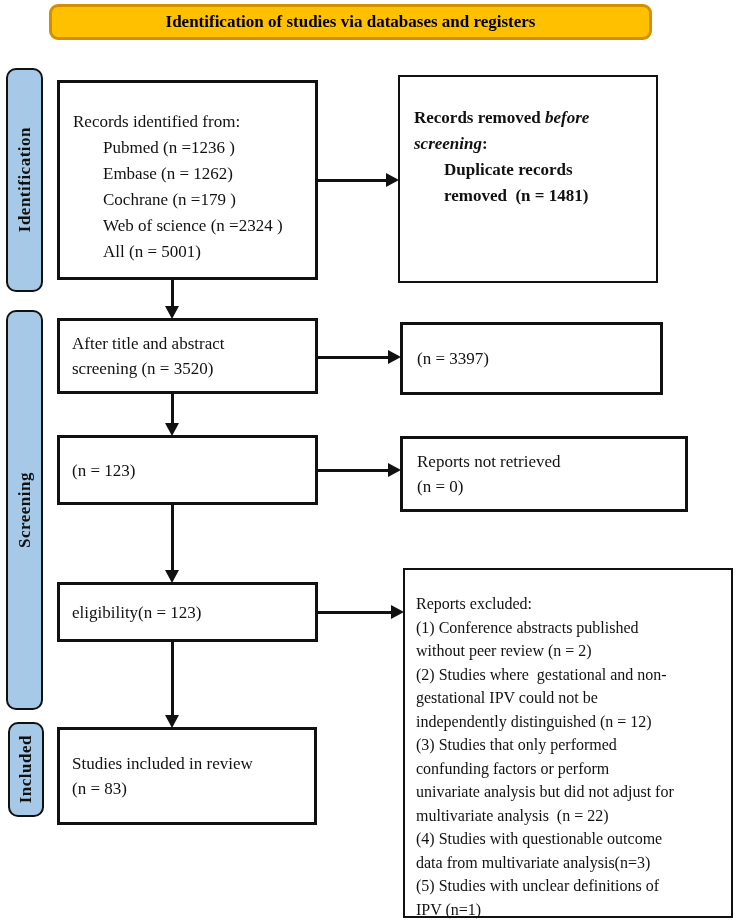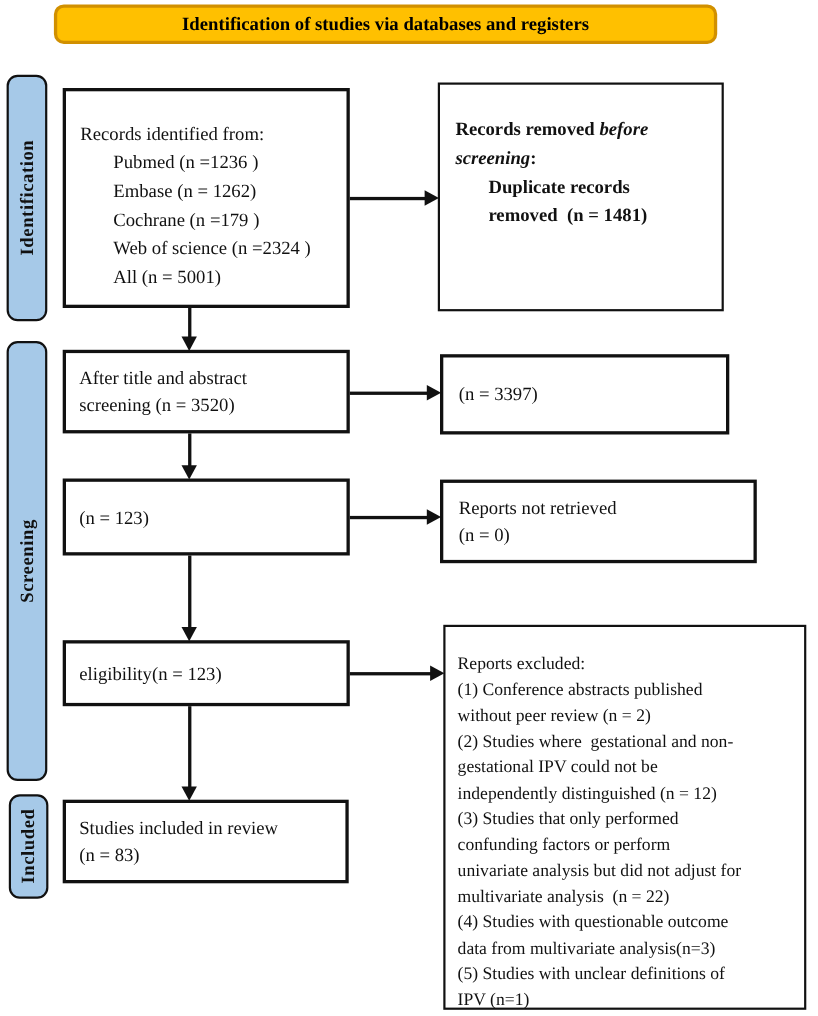--- a/index.html
+++ b/index.html
@@ -57,21 +57,21 @@
   .indent { padding-left: 30px; }
 
   .box-records-identified { left: 57px;  top: 80px;  width: 261px; height: 200px; padding: 26px 8px 0 13px; line-height: 26px; }
   .box-records-removed    { left: 398px; top: 75px;  width: 260px; height: 208px; padding: 28px 8px 0 14px; line-height: 26px; font-weight: bold; }
   .box-title-abstract     { left: 57px;  top: 318px; width: 261px; height: 76px; padding-left: 12px; }
   .box-records-excluded   { left: 400px; top: 322px; width: 263px; height: 73px; padding-left: 14px; }
   .box-reports-sought     { left: 57px;  top: 435px; width: 261px; height: 70px; padding-left: 12px; }
   .box-reports-not-retrieved { left: 400px; top: 436px; width: 288px; height: 76px; padding-left: 14px; }
   .box-reports-assessed   { left: 57px;  top: 582px; width: 261px; height: 60px; padding-left: 12px; }
   .box-reports-excluded-reasons { left: 403px; top: 568px; width: 330px; height: 350px; padding: 22px 20px 0 11px; font-size: 16px; line-height: 23.5px; }
-  .box-studies-included   { left: 57px;  top: 727px; width: 260px; height: 76px; padding-left: 12px; }
+  .box-studies-included   { left: 57px;  top: 727px; width: 260px; height: 98px; padding-left: 12px; }
 
   .arrow-v {
     position: absolute;
     width: 2.5px;
     background: #111;
   }
   .arrow-v::after {
     content: "";
     position: absolute;
     bottom: -12px; left: 50%;

